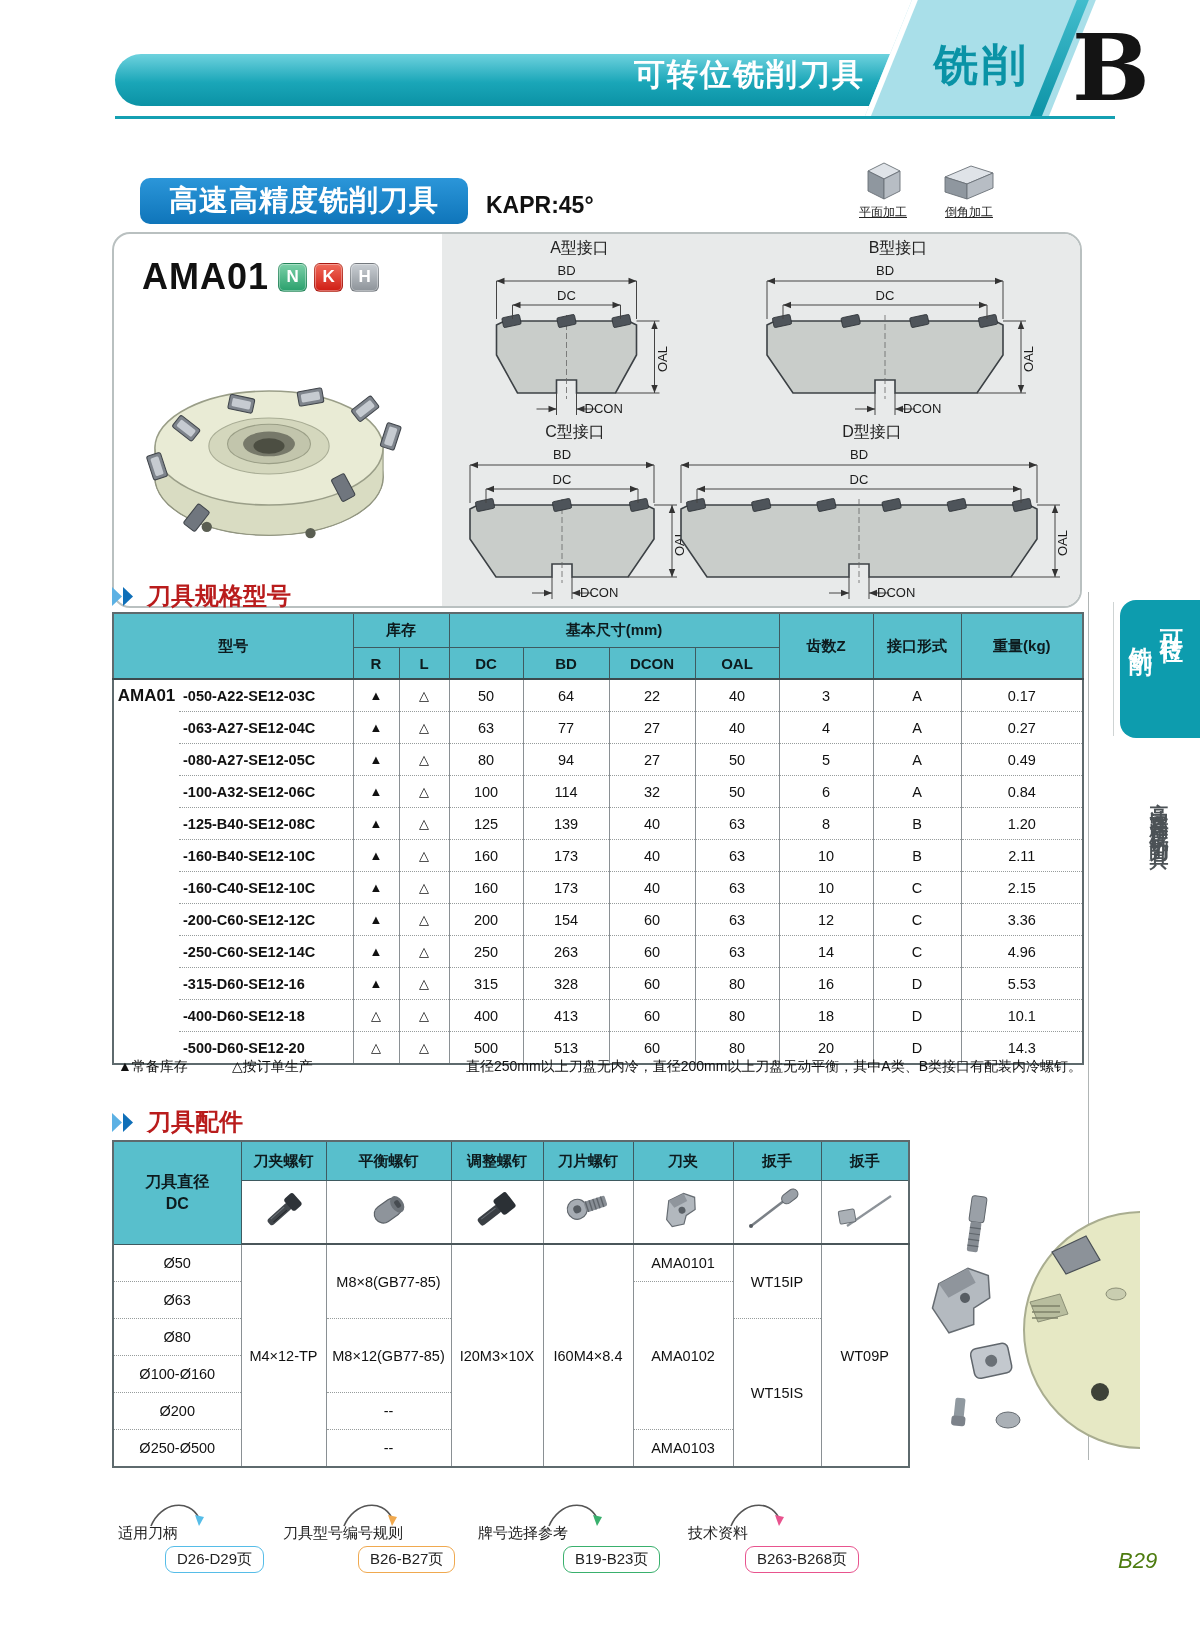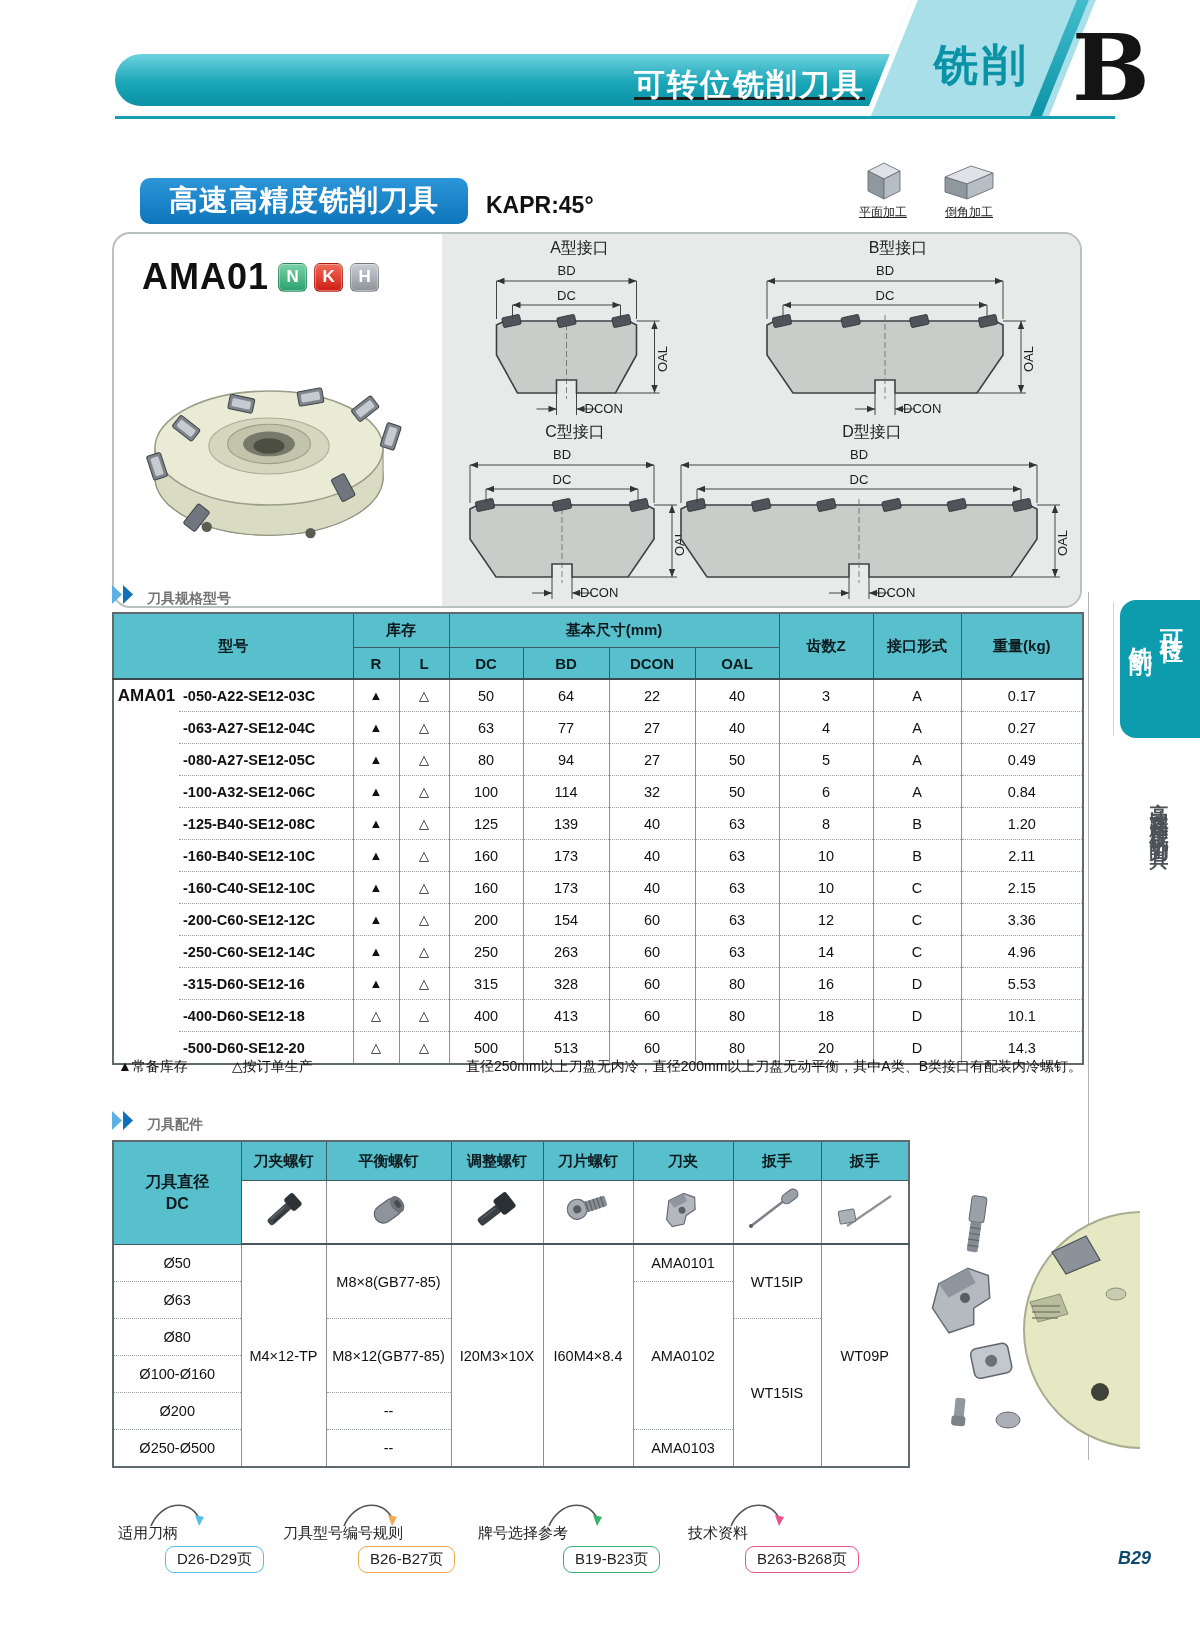--- a/index.html
+++ b/index.html
@@ -2,22 +2,22 @@
 <html><head>
 <meta charset="utf-8">
 <style>
   html,body{margin:0;padding:0;background:#fff;}
   body{font-family:"Liberation Sans","DejaVu Sans",sans-serif;color:#1c1c1c;}
   .page{position:relative;width:1200px;height:1628px;background:#fff;overflow:hidden;}
 
   
   .banner{position:absolute;left:115px;top:54px;width:830px;height:52px;
     background:linear-gradient(180deg,#6ed2de 0%,#1aa6b8 55%,#0b92a5 100%);
-    border-radius:26px 0 0 26px;display:flex;align-items:flex-end;justify-content:flex-end;
-    padding-right:80px;box-sizing:border-box;text-decoration:underline;}
+    border-radius:26px 0 0 26px;display:flex;align-items:flex-start;justify-content:flex-end;
+    padding-right:80px;box-sizing:border-box;}
   .banner-title{color:#fff;font-size:31px;font-weight:bold;letter-spacing:2px;}
   .para{position:absolute;left:888px;top:0;width:178px;height:118px;background:#a9dfe9;
     border-left:6px solid #fff;transform:skewX(-22deg);}
   .para-label{position:absolute;left:912px;top:36px;width:140px;text-align:center;
     color:#0a93a6;font-size:44px;font-weight:bold;letter-spacing:4px;}
   .slash{position:absolute;left:1053px;top:0;width:12px;height:118px;
     background:linear-gradient(180deg,#43bdcd,#0c93a6);transform:skewX(-22deg);}
   .big-letter{position:absolute;left:1072px;top:22px;font-family:"DejaVu Serif","Liberation Serif",serif;
     font-size:92px;font-weight:bold;color:#141414;line-height:1;}
   .banner-underline{position:absolute;left:115px;top:116px;width:1000px;height:3px;background:#14a0b2;}
@@ -39,21 +39,21 @@
   .badge{width:27px;height:27px;border-radius:6px;color:#fff;font-weight:bold;font-size:17px;
     display:inline-flex;align-items:center;justify-content:center;
     box-shadow:inset 0 0 0 1px rgba(255,255,255,.35);border:1px solid rgba(0,0,0,.18);}
   .cutter-photo{position:absolute;left:15px;top:85px;}
   .dg{position:absolute;display:flex;flex-direction:column;align-items:center;}
   .dg-title{font-size:16px;color:#222;margin-bottom:2px;}
   .dtx{font:13px "Liberation Sans","DejaVu Sans",sans-serif;fill:#1c1c1c;}
 
   
   .sec-head{position:absolute;display:flex;align-items:center;gap:7px;}
-  .sec-title{font-size:14px;font-weight:bold;color:#737373;margin-top:10px;}
+  .sec-title{font-size:24px;font-weight:bold;color:#b91c1c;}
 
   
   table{border-collapse:collapse;table-layout:fixed;background:#fff;}
   .spec-table{position:absolute;left:112px;top:612px;width:970px;border:2px solid #5e6a6d;}
   .spec-table th{background:#58bfcc;border:1px solid #3e5a60;font-size:15px;font-weight:bold;color:#0d1b1e;padding:0;}
   .spec-table thead tr:first-child th{height:33px;}
   .spec-table thead tr:last-child th{height:30px;}
   .spec-table thead{border-bottom:2px solid #3c4a4e;}
   .spec-table td{height:31px;text-align:center;font-size:14.5px;color:#111;
     border-left:1px solid #8a9094;border-top:1px dotted #979c9c;padding:0;}
@@ -84,21 +84,21 @@
   .side-tab .tab2{padding-top:17px;}
   .side-sub{position:absolute;left:1146px;top:788px;writing-mode:vertical-rl;text-orientation:upright;
     font-size:19px;font-weight:bold;color:#4c5256;letter-spacing:6px;}
 
   
   .link-group{position:absolute;top:1512px;height:66px;}
   .link-label{position:absolute;left:0;top:12px;font-size:15px;color:#222;white-space:nowrap;}
   .link-pill{position:absolute;top:34px;font-size:15px;color:#222;background:#fff;
     border-radius:9px;padding:3px 11px;white-space:nowrap;}
   .link-arrow{position:absolute;top:-16px;}
-  .page-num{position:absolute;left:1118px;top:1548px;font-size:18px;font-weight:bold;font-style:italic;color:#0c4a6e;}
+  .page-num{position:absolute;left:1118px;top:1548px;font-size:22px;font-weight:normal;font-style:italic;color:#4d7c0f;}
   .exploded{position:absolute;left:880px;top:1182px;z-index:2;}
 </style>
 </head>
 <body>
 
 <div class="page">
 
   <div class="banner">
     <span class="banner-title">可转位铣削刀具</span>
   </div>

